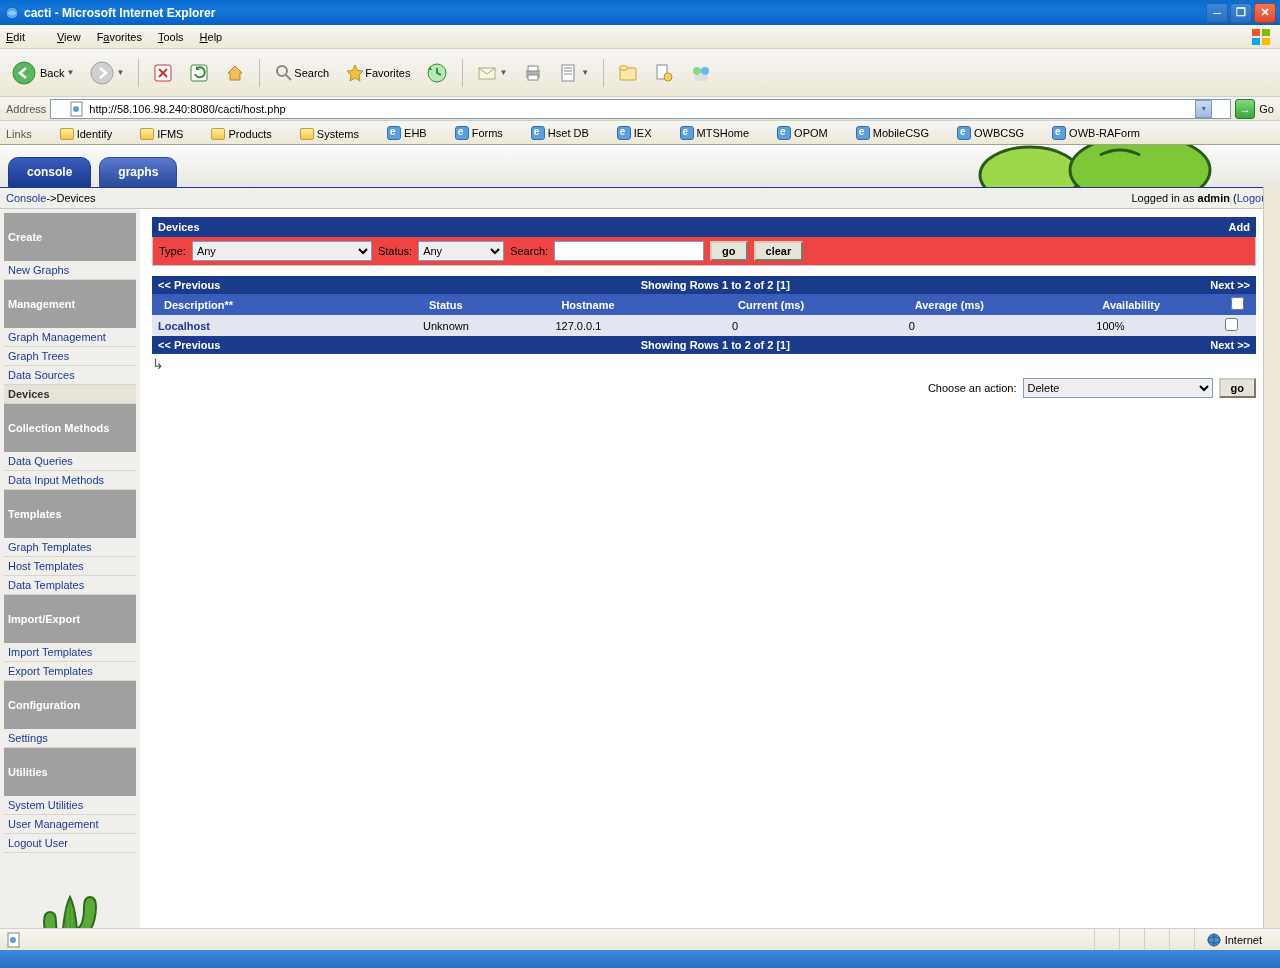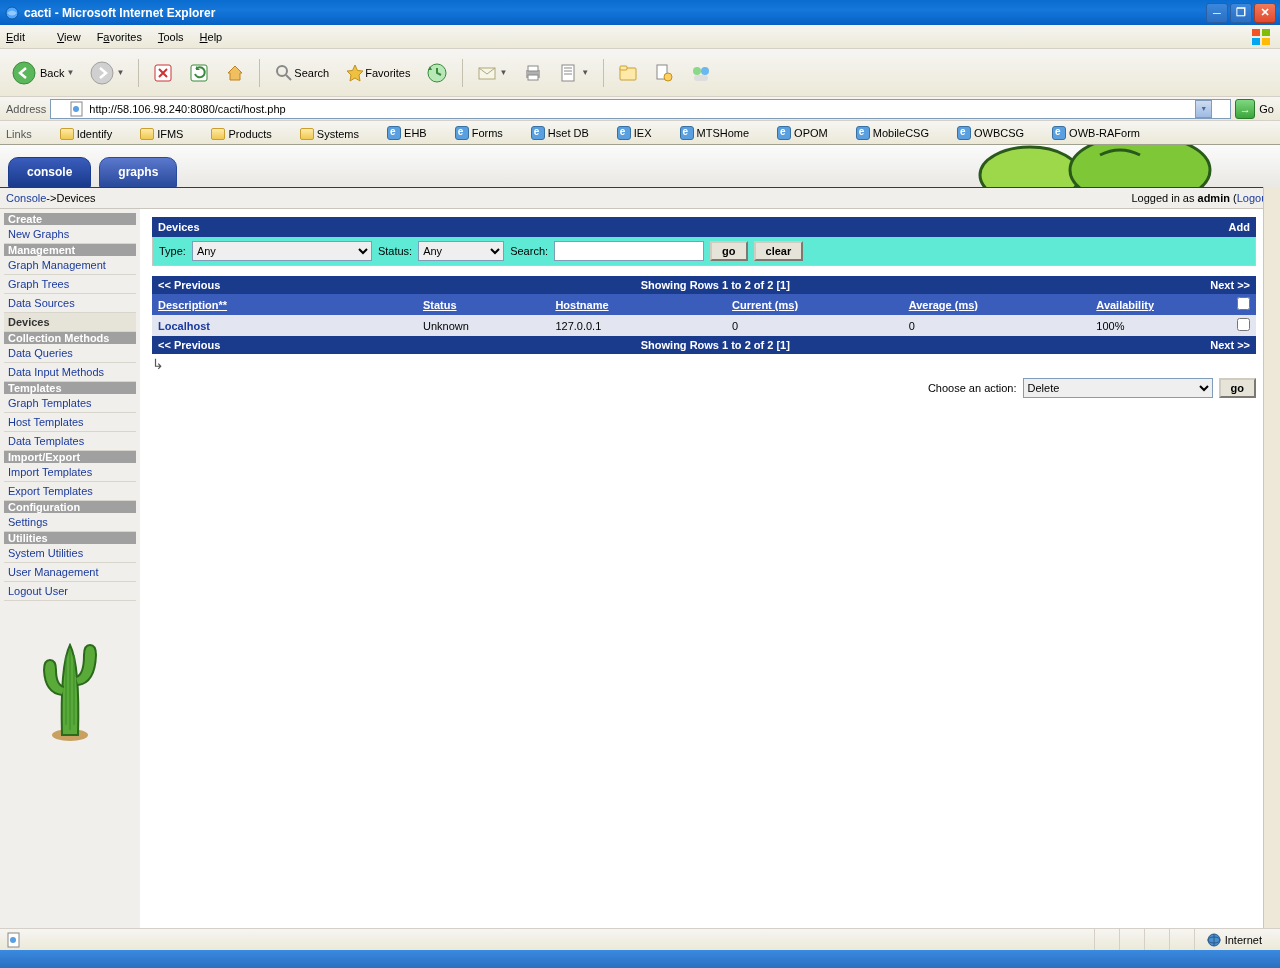--- a/index.html
+++ b/index.html
@@ -52,38 +52,38 @@
 .tab.console{ background:linear-gradient(#3a5dbc,#1a3a8c); border:1px solid #1a3a8c;}
 .tab.graphs{ background:linear-gradient(#5a78cc,#2a4a9c); border:1px solid #2a4a9c;}
 
 .consolebar{ height:22px; background:#f0efeb; border-top:1px solid #1a3a8c; border-bottom:1px solid #c8c6bd; display:flex; align-items:center; padding:0 6px;}
 .consolebar a{color:#1a3a9c; text-decoration:none;}
 .consolebar .spacer{flex:1;}
 
 
 .mainrow{display:flex; height:calc(100% - 64px);}
 .sidebar{width:140px; background:#f0efeb; padding:4px;}
-.sidecat{background:#a0a0a0;color:#fff;font-weight:bold;padding:0 4px;font-size:11px;}
+.sidecat{background:#a0a0a0;color:#fff;font-weight:bold;padding:18px 4px;font-size:11px;}
 .sideitem{padding:3px 4px;color:#1a3a9c;border-bottom:1px solid #d8d6cc;}
 .sideitem.active{background:#e6e4d9;font-weight:bold;color:#333;}
 .sidebar svg{display:block;margin:24px auto 0;}
 
 .content{flex:1;padding:8px 24px 8px 12px;}
 .panelhead{background:#1a3a8c;color:#fff;font-weight:bold;padding:4px 6px;display:flex;align-items:center;}
 .panelhead .spacer{flex:1;}
 .panelhead a{color:#fff;text-decoration:none;}
 
-.filterrow{background:#5eead4;border:1px solid #c8c6bd;border-top:none;padding:4px 6px;display:flex;align-items:center;gap:6px;}
+.filterrow{background:#ef4444;border:1px solid #c8c6bd;border-top:none;padding:4px 6px;display:flex;align-items:center;gap:6px;}
 .filterrow select,.filterrow input[type=text]{border:1px solid #7f9db9;font-size:11px;height:20px;}
 .btn{border:2px outset #d0ccc0;background:#e6e4d8;padding:2px 10px;font-weight:bold;font-size:11px;cursor:pointer;}
 
 .pager{background:#1a3a8c;color:#fff;padding:3px 6px;display:flex;align-items:flex-start;font-weight:bold;}
 .pager .spacer{flex:1;}
 .colhead{background:#3a5dbc;color:#fff;font-weight:bold;}
-.colhead td{padding:3px 6px;font-size:11px;text-decoration:underline;}
+.colhead td{padding:3px 12px;font-size:11px;}
 .datarow td{padding:3px 6px;font-size:11px;}
 .datarow.even{background:#f0f0f6;}
 .datarow.odd{background:#e3e6f0;margin-top:7px;}
 .datarow a{color:#1a3a9c;text-decoration:none;font-weight:bold;}
 table.data{width:100%;border-collapse:collapse;}
 
 .actionrow{display:flex;justify-content:flex-end;align-items:center;gap:6px;margin-top:6px;}
 .actionrow select{width:190px;height:20px;border:1px solid #7f9db9;font-size:11px;}
 .arrowicon{font-size:14px;color:#555;margin-top:2px;}
 

